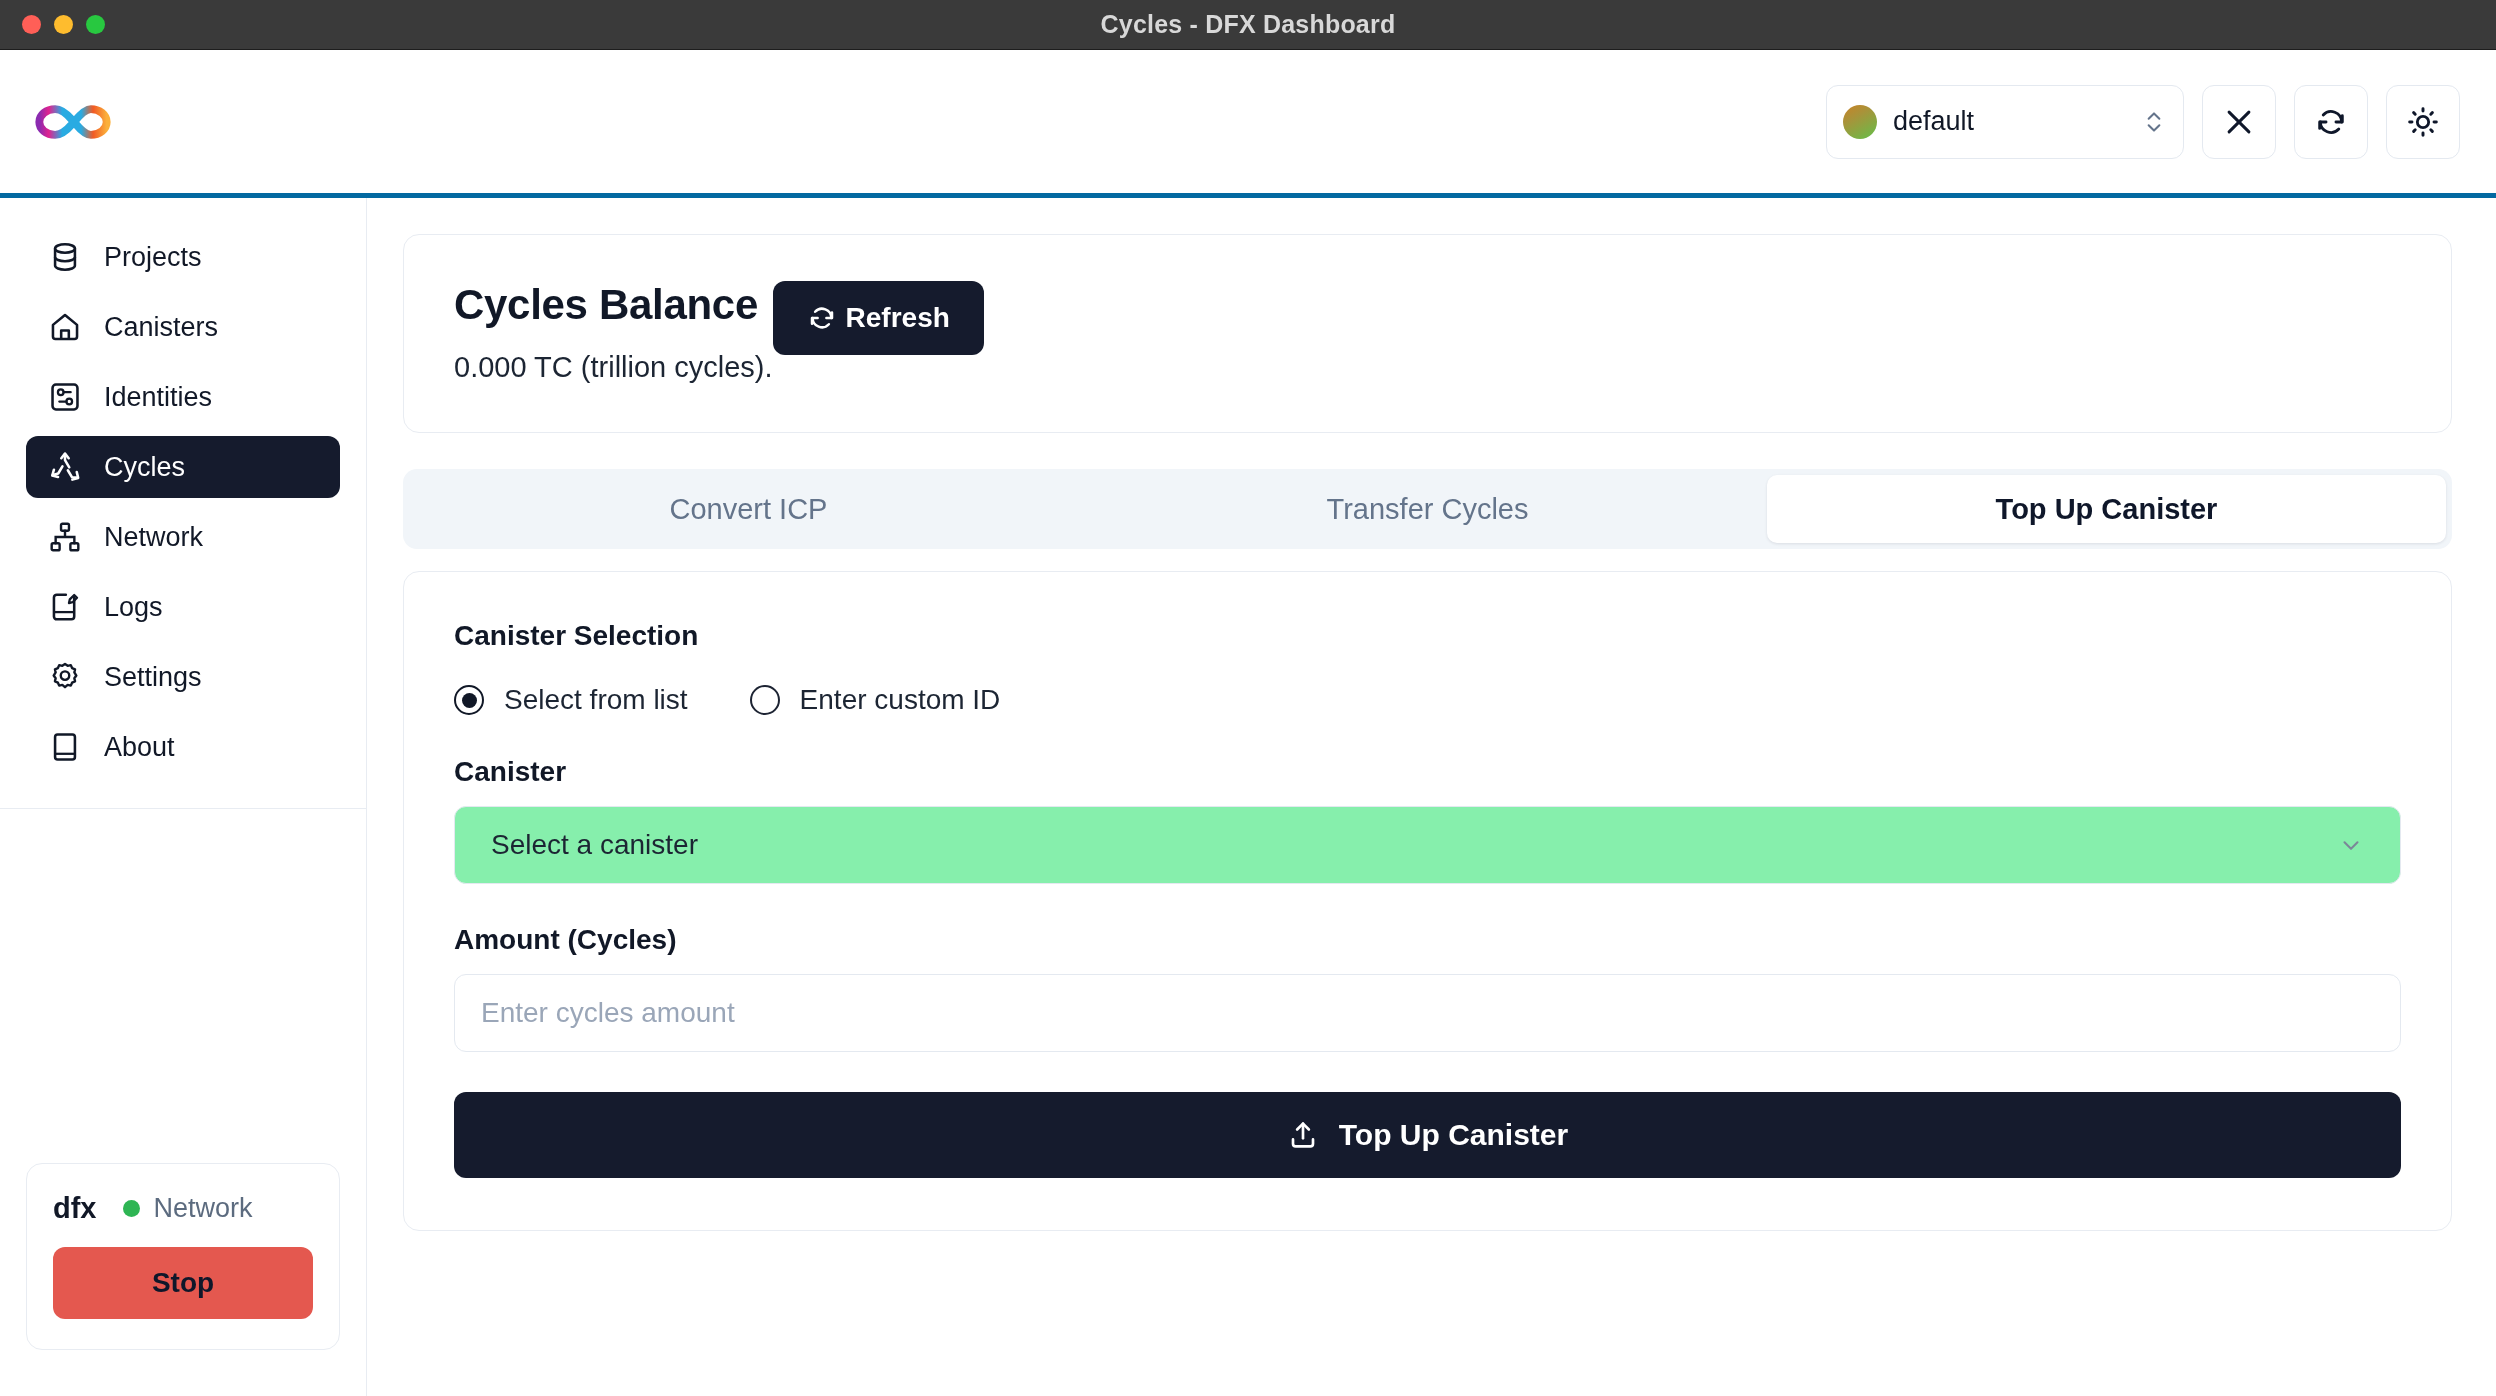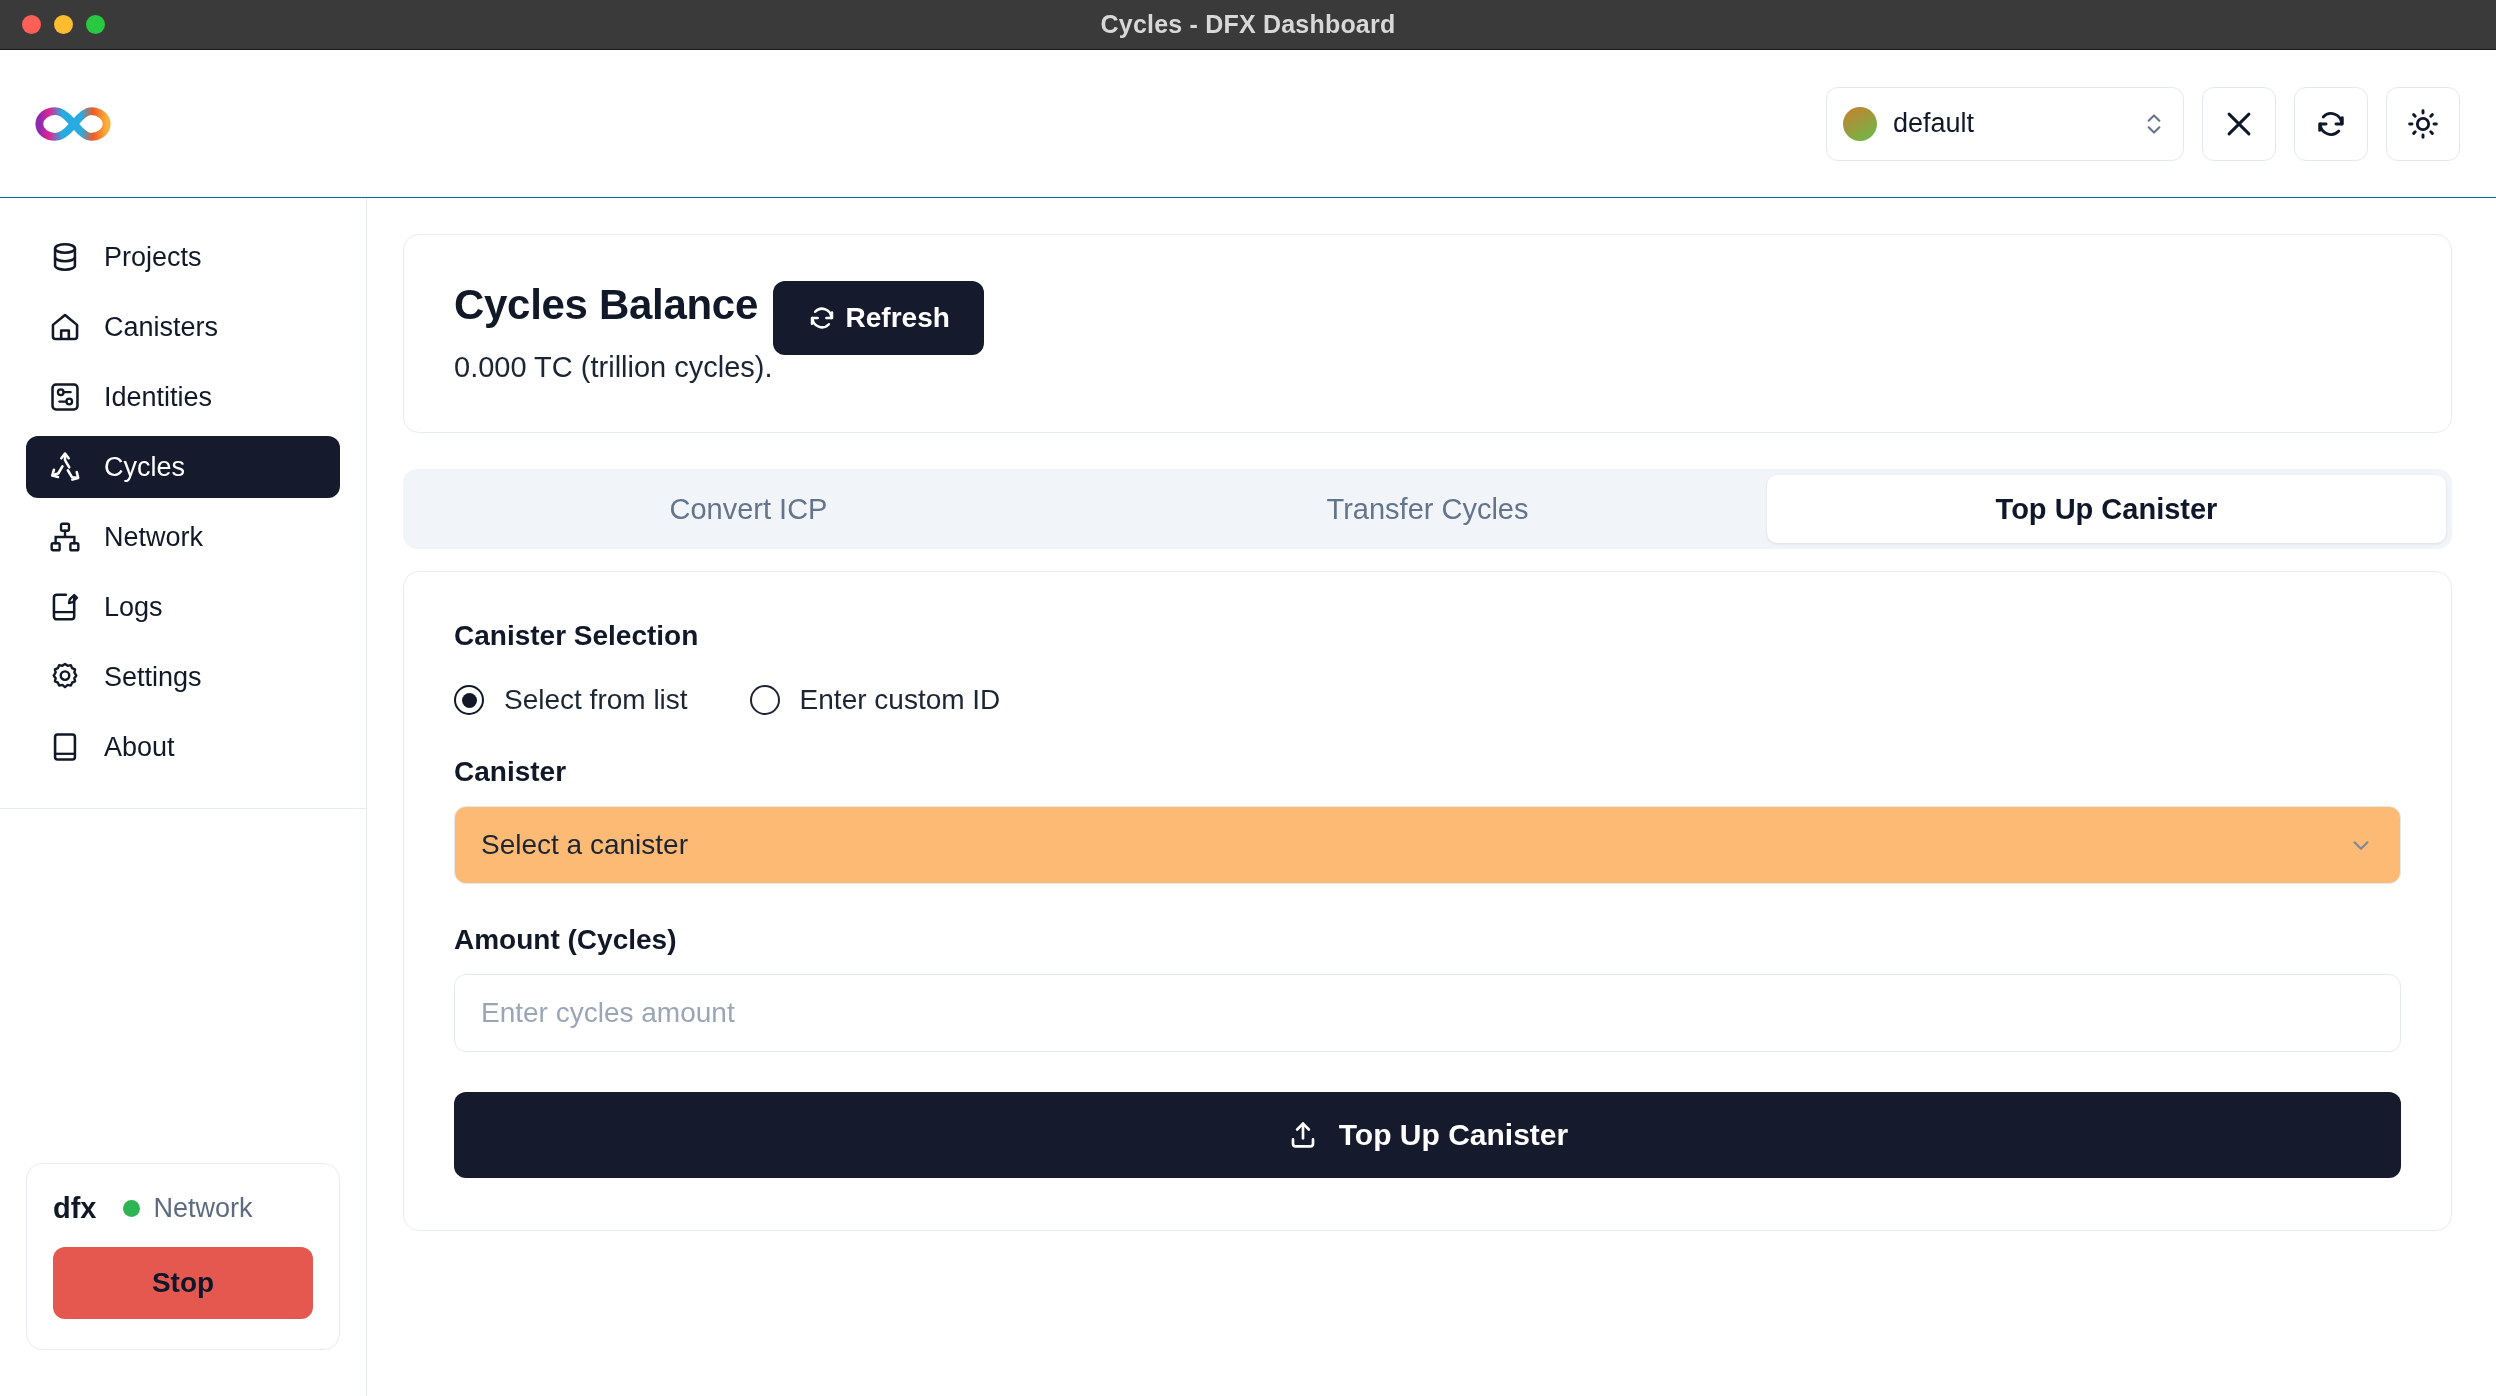--- a/index.html
+++ b/index.html
@@ -36,21 +36,21 @@
     color: #d8d8d8; font-size: 25px; font-weight: bold;
     letter-spacing: 0.2px;
     pointer-events: none;
   }
 
   
   .header {
     height: 148px; min-height: 148px;
     display: flex; align-items: center; justify-content: space-between;
     padding: 0 36px 0 30px;
-    border-bottom: 1px solid #0369a1;
+    border-bottom: 5px solid #0369a1;
     background: #ffffff;
   }
   .logo { width: 86px; height: 62px; display: block; }
 
   .header-right { display: flex; align-items: center; gap: 18px; }
 
   .identity-select {
     width: 358px; height: 74px;
     border: 1.5px solid #e4e9f0; border-radius: 12px;
     display: flex; align-items: center; padding: 0 20px 0 16px;
@@ -177,21 +177,21 @@
   .radio.unchecked { border-color: #1d2433; }
   .radio-inner { width: 15px; height: 15px; border-radius: 50%; background: #111827; }
   .radio-label { font-size: 28px; color: #1c2533; }
 
   .field-block { margin-top: 40px; }
   .field-block .field-label { display: block; margin-bottom: 18px; }
 
   .select-box {
     height: 78px; border: 1.5px solid #e4e9f0; border-radius: 12px;
     display: flex; align-items: center; justify-content: space-between;
-    padding: 0 26px; background: #fdba74;
+    padding: 0 36px; background: #86efac;
     font-size: 28px; color: #1c2533;
   }
   .input-box {
     height: 78px; width: 100%;
     border: 1.5px solid #e4e9f0; border-radius: 12px;
     padding: 0 26px; background: #ffffff;
     font-size: 28px; color: #1c2533;
     font-family: inherit;
   }
   .input-box::placeholder { color: #9aa6b8; }

